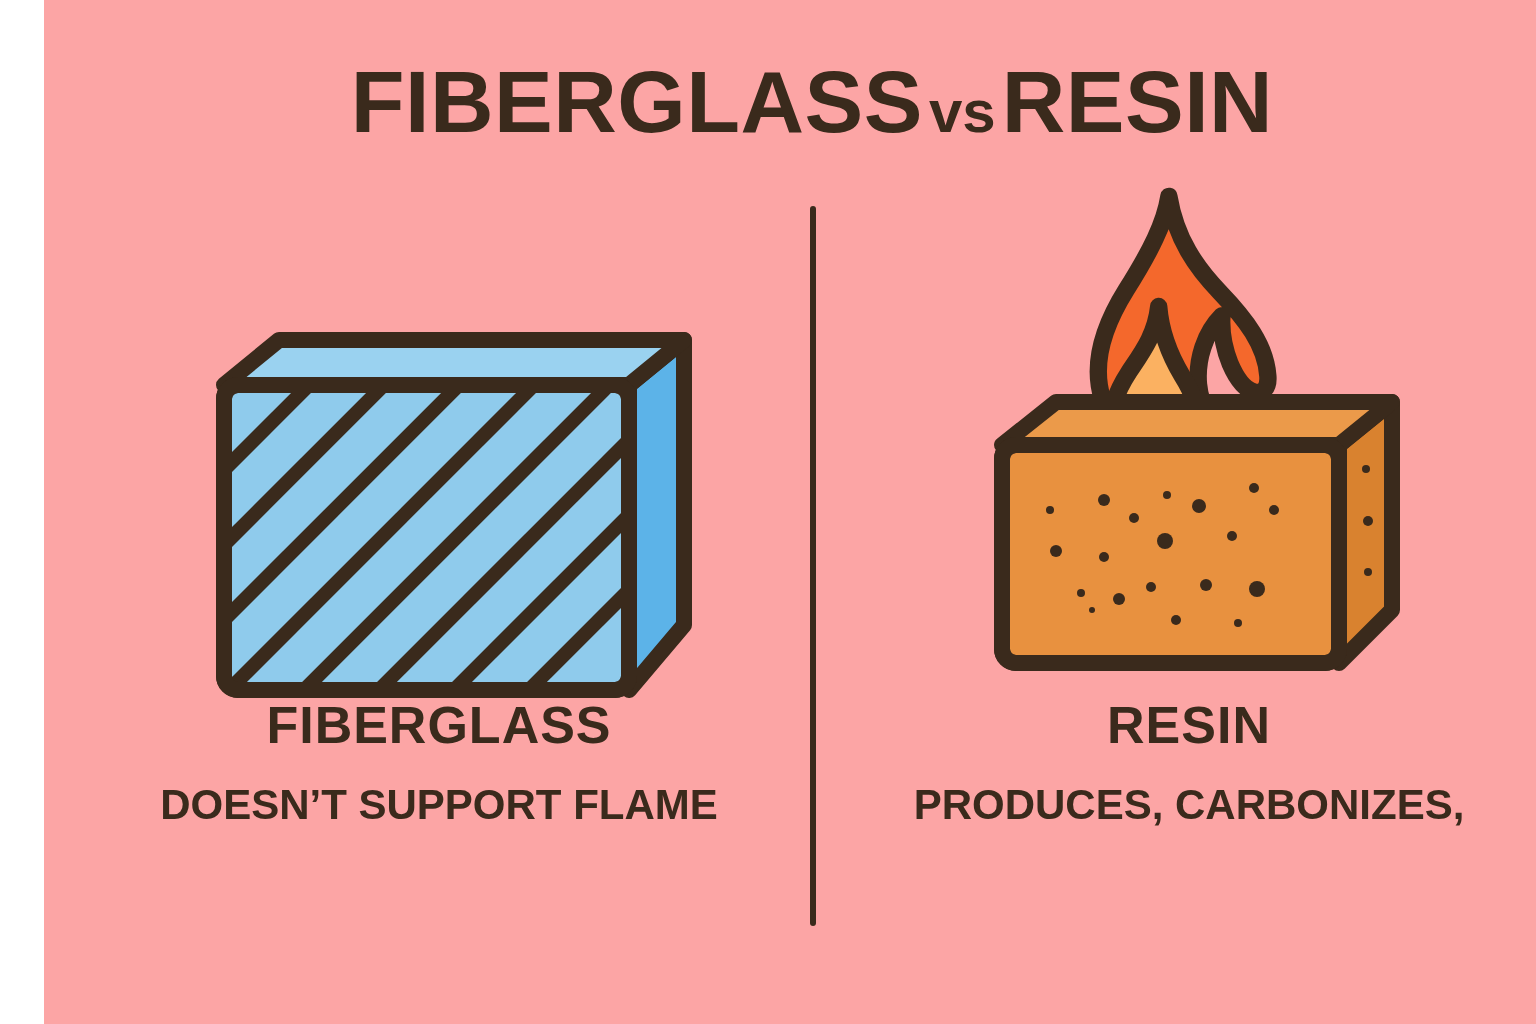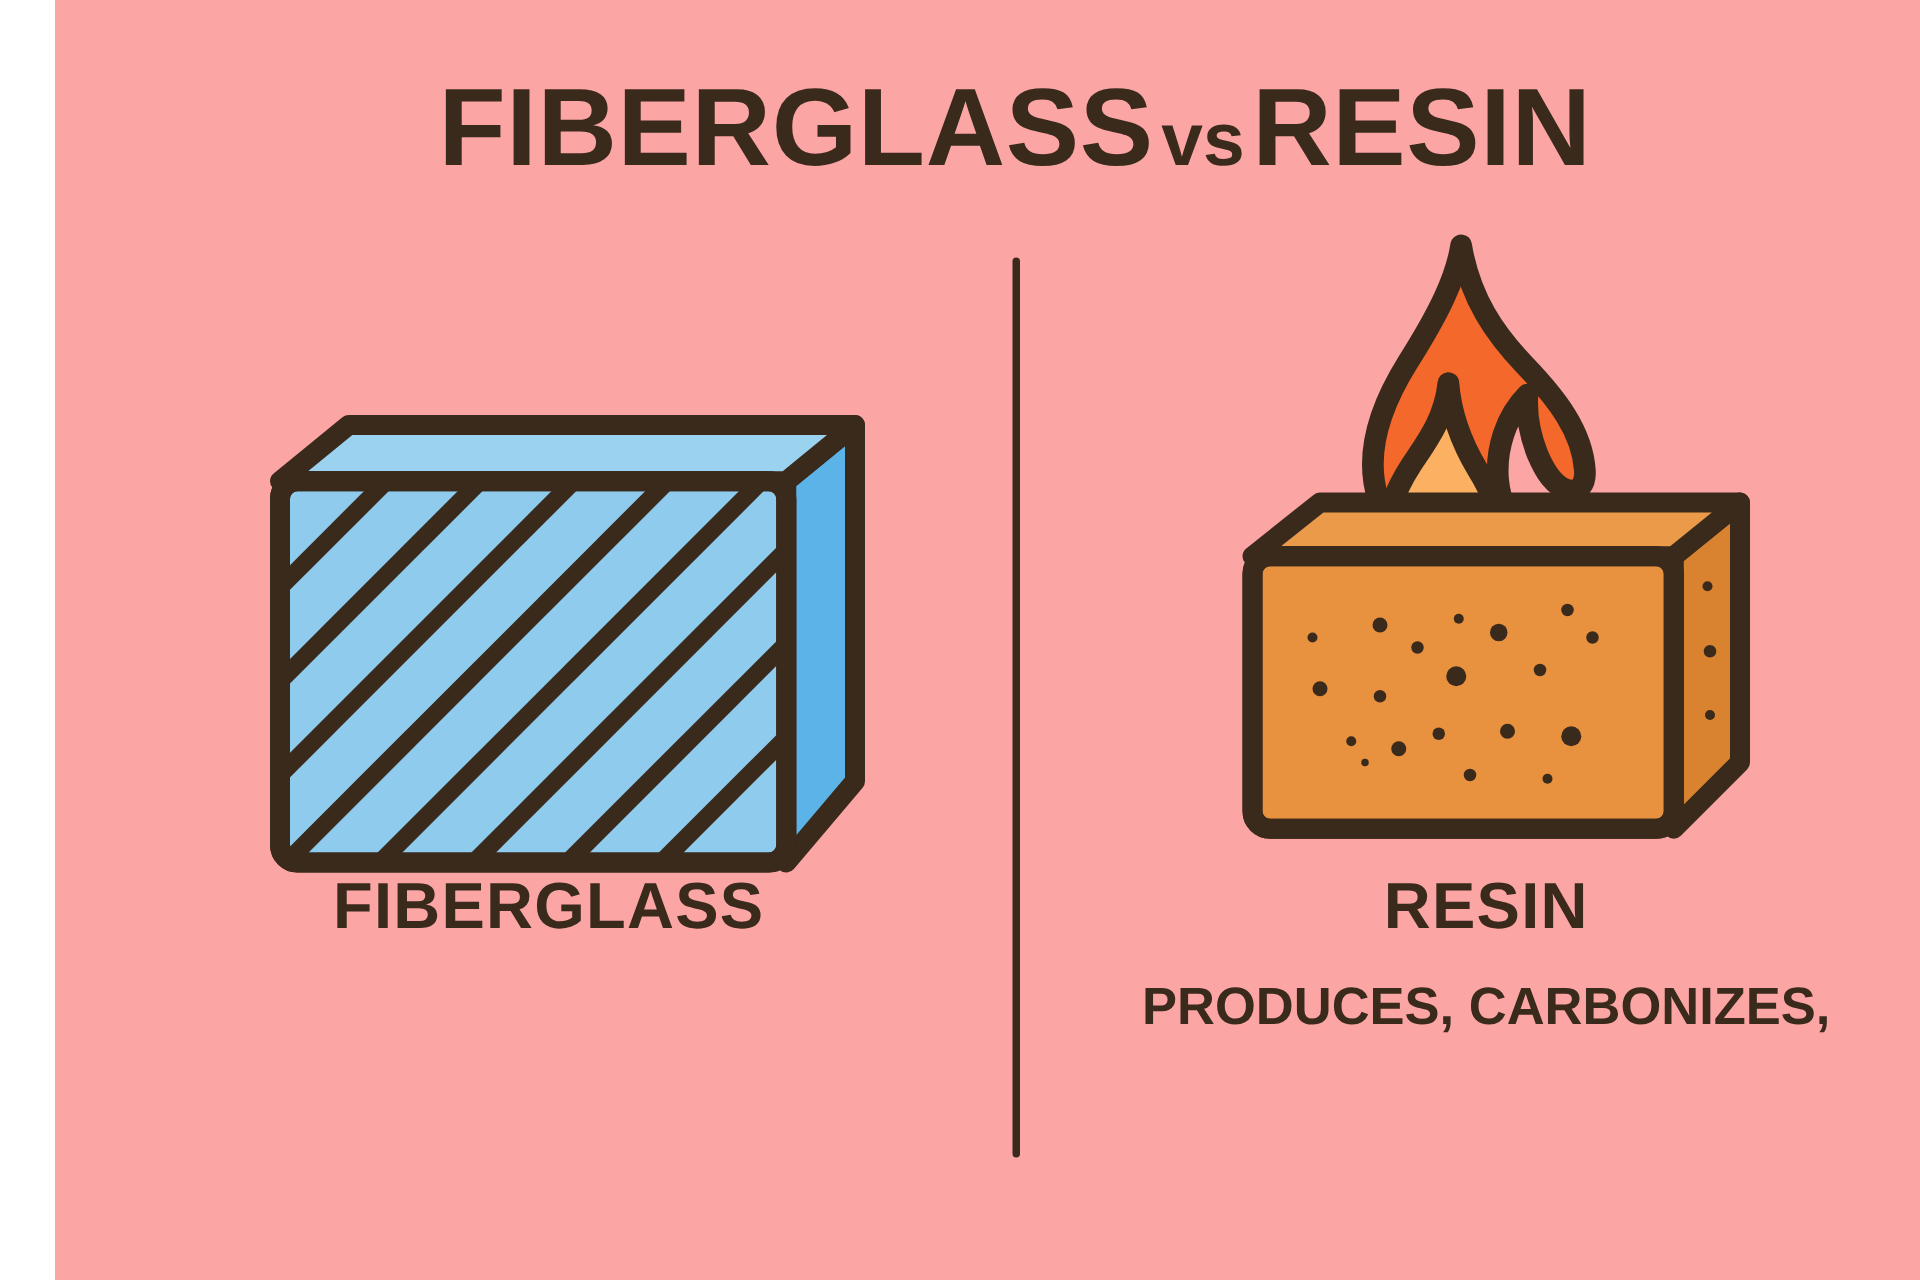--- a/index.html
+++ b/index.html
@@ -133,20 +133,21 @@
           <line x1="320" y1="560" x2="740" y2="140"></line>
           <line x1="395" y1="560" x2="815" y2="140"></line>
         </g>
 
         <rect x="140" y="205" width="405" height="305" rx="14" ry="14" fill="none" stroke="#3A2A1C" stroke-width="16"></rect>
       </svg>
     </div>
 
     <div class="caption-wrap">
       <div class="heading">FIBERGLASS</div>
+      <div class="subtext">DOESN’T SUPPORT FLAME</div>
     </div>
   </div>
 
   <div class="column" id="col-right">
 
     <div class="art-wrap">
       <svg class="art-svg" width="710" height="520" viewBox="0 0 710 520">
 
         <g>
           <path d="M 345 16

